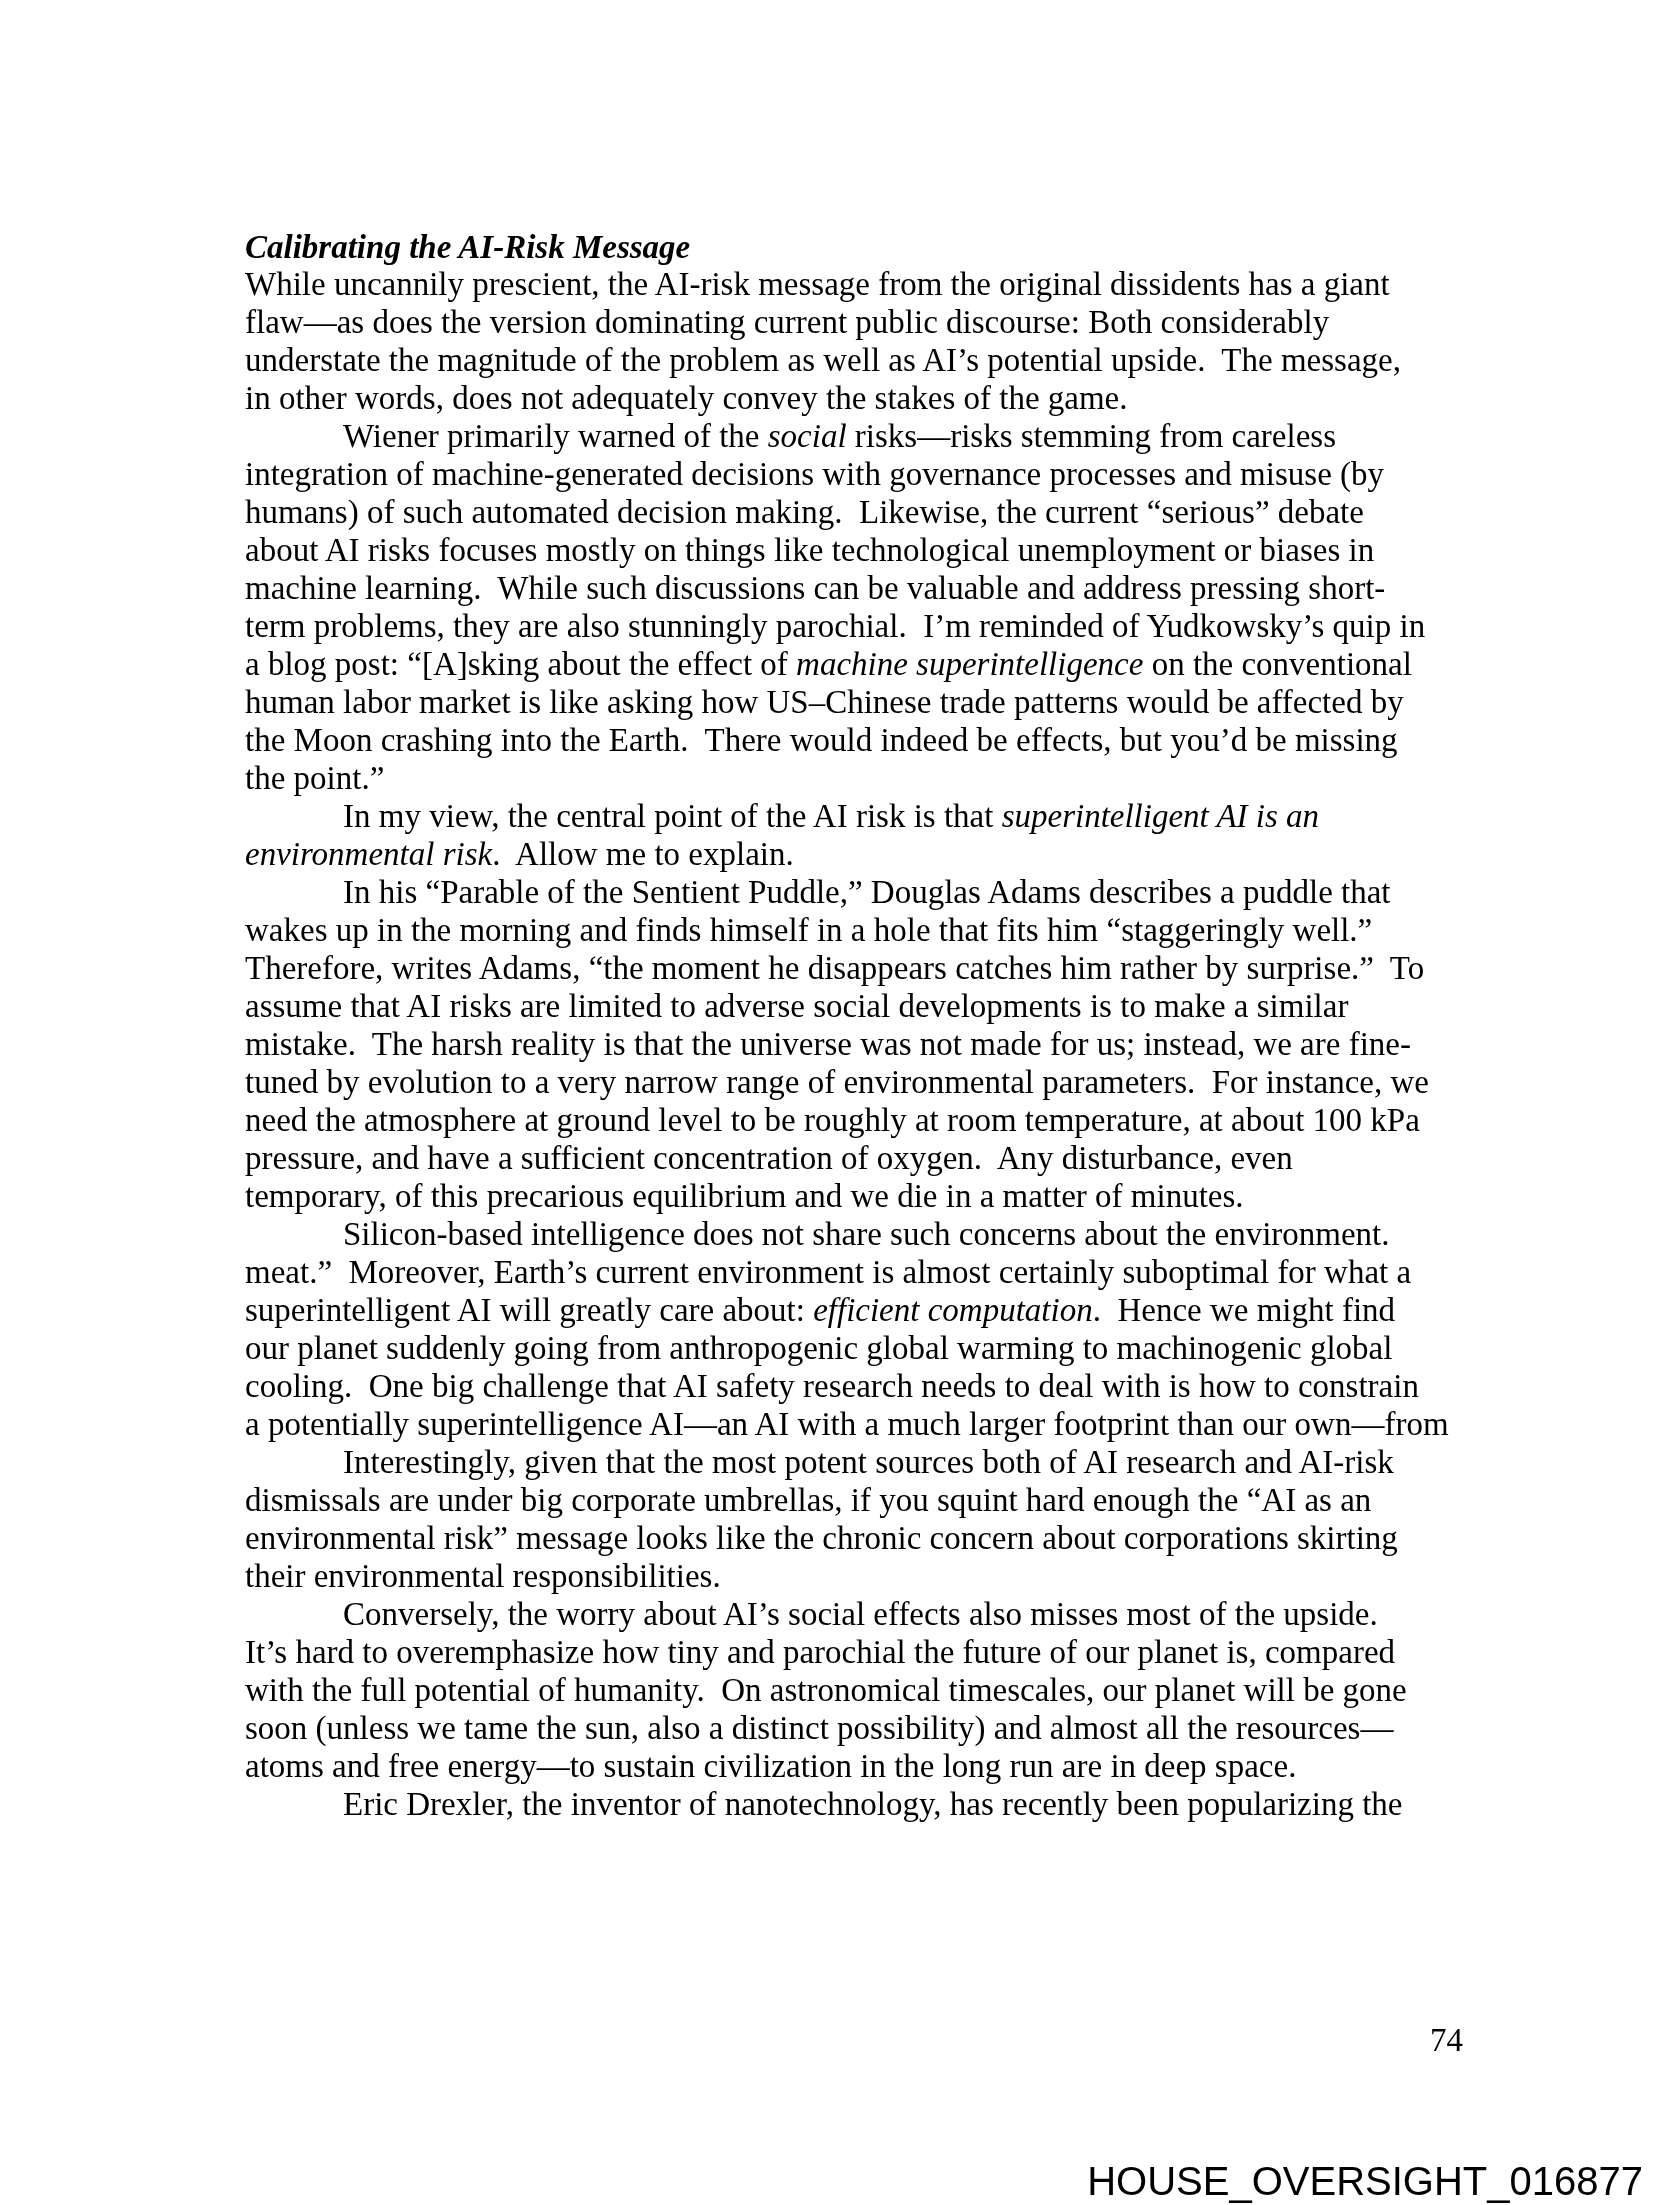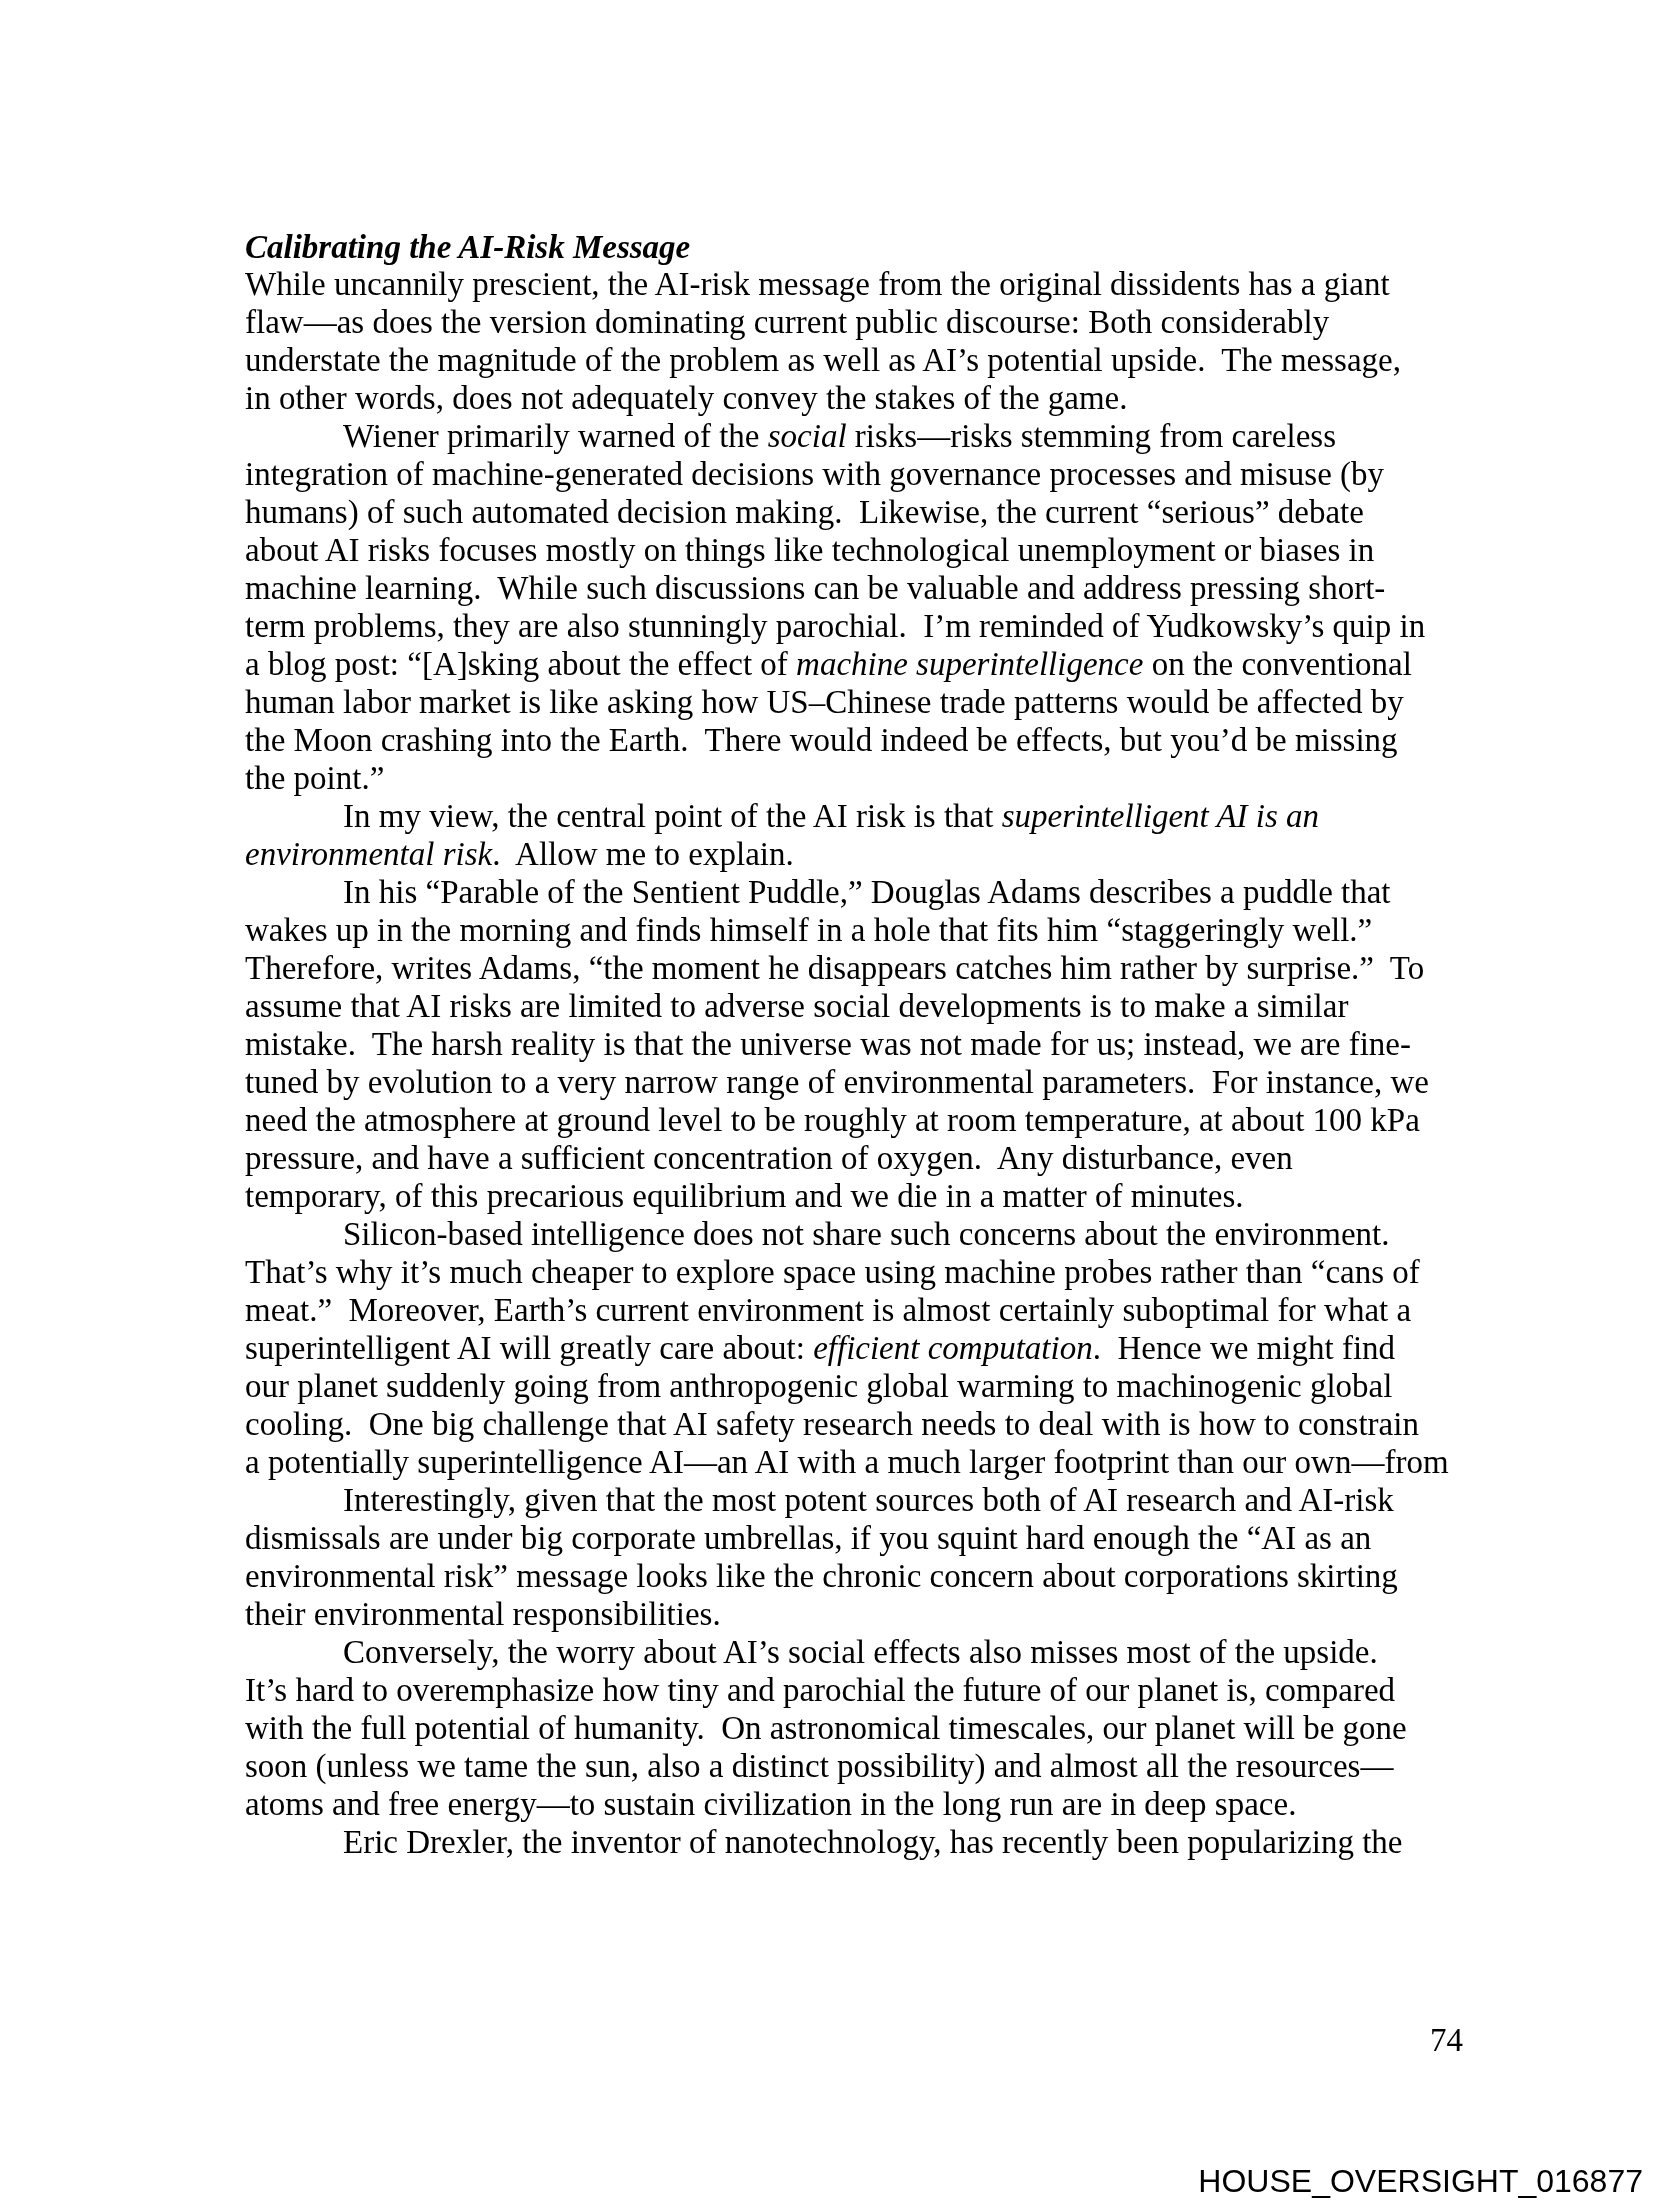--- a/index.html
+++ b/index.html
@@ -61,21 +61,21 @@
       font-family: "Liberation Serif", "DejaVu Serif", serif;
       font-size: 33px;
       line-height: 38px;
       white-space: nowrap;
     }
     .bates-stamp {
       position: absolute;
       right: 26px;
       top: 2160px;
       font-family: "Liberation Sans", "DejaVu Sans", sans-serif;
-      font-size: 32px;
+      font-size: 40px;
       line-height: 43px;
       white-space: nowrap;
       letter-spacing: 0px;
     }
   </style>
 </head>
 <body>
 
 <div class="page">
   <div class="heading">Calibrating the AI-Risk Message</div>
@@ -100,21 +100,20 @@
       <div class="line indent"><span class="seg-roman" style="white-space: pre;">In his “Parable of the Sentient Puddle,” Douglas Adams describes a puddle that</span></div>
       <div class="line"><span class="seg-roman" style="white-space: pre;">wakes up in the morning and finds himself in a hole that fits him “staggeringly well.”</span></div>
       <div class="line"><span class="seg-roman" style="white-space: pre;">Therefore, writes Adams, “the moment he disappears catches him rather by surprise.”  To</span></div>
       <div class="line"><span class="seg-roman" style="white-space: pre;">assume that AI risks are limited to adverse social developments is to make a similar</span></div>
       <div class="line"><span class="seg-roman" style="white-space: pre;">mistake.  The harsh reality is that the universe was not made for us; instead, we are fine-</span></div>
       <div class="line"><span class="seg-roman" style="white-space: pre;">tuned by evolution to a very narrow range of environmental parameters.  For instance, we</span></div>
       <div class="line"><span class="seg-roman" style="white-space: pre;">need the atmosphere at ground level to be roughly at room temperature, at about 100 kPa</span></div>
       <div class="line"><span class="seg-roman" style="white-space: pre;">pressure, and have a sufficient concentration of oxygen.  Any disturbance, even</span></div>
       <div class="line"><span class="seg-roman" style="white-space: pre; margin-top: 24px;">temporary, of this precarious equilibrium and we die in a matter of minutes.</span></div>
       <div class="line indent"><span class="seg-roman" style="white-space: pre;">Silicon-based intelligence does not share such concerns about the environment.</span></div>
-      <div class="line"><span class="seg-roman" style="white-space: pre;">That’s why it’s much cheaper to explore space using machine probes rather than “cans of</span></div>
       <div class="line"><span class="seg-roman" style="white-space: pre;">meat.”  Moreover, Earth’s current environment is almost certainly suboptimal for what a</span></div>
       <div class="line"><span class="seg-roman" style="white-space: pre;">superintelligent AI will greatly care about: </span><span class="seg-italic" style="white-space: pre;">efficient computation</span><span class="seg-roman" style="white-space: pre;">.  Hence we might find</span></div>
       <div class="line"><span class="seg-roman" style="white-space: pre;">our planet suddenly going from anthropogenic global warming to machinogenic global</span></div>
       <div class="line"><span class="seg-roman" style="white-space: pre;">cooling.  One big challenge that AI safety research needs to deal with is how to constrain</span></div>
       <div class="line"><span class="seg-roman" style="white-space: pre;">a potentially superintelligence AI—an AI with a much larger footprint than our own—from</span></div>
       <div class="line indent"><span class="seg-roman" style="white-space: pre;">Interestingly, given that the most potent sources both of AI research and AI-risk</span></div>
       <div class="line"><span class="seg-roman" style="white-space: pre;">dismissals are under big corporate umbrellas, if you squint hard enough the “AI as an</span></div>
       <div class="line"><span class="seg-roman" style="white-space: pre;">environmental risk” message looks like the chronic concern about corporations skirting</span></div>
       <div class="line"><span class="seg-roman" style="white-space: pre;">their environmental responsibilities.</span></div>
       <div class="line indent"><span class="seg-roman" style="white-space: pre;">Conversely, the worry about AI’s social effects also misses most of the upside.</span></div>

